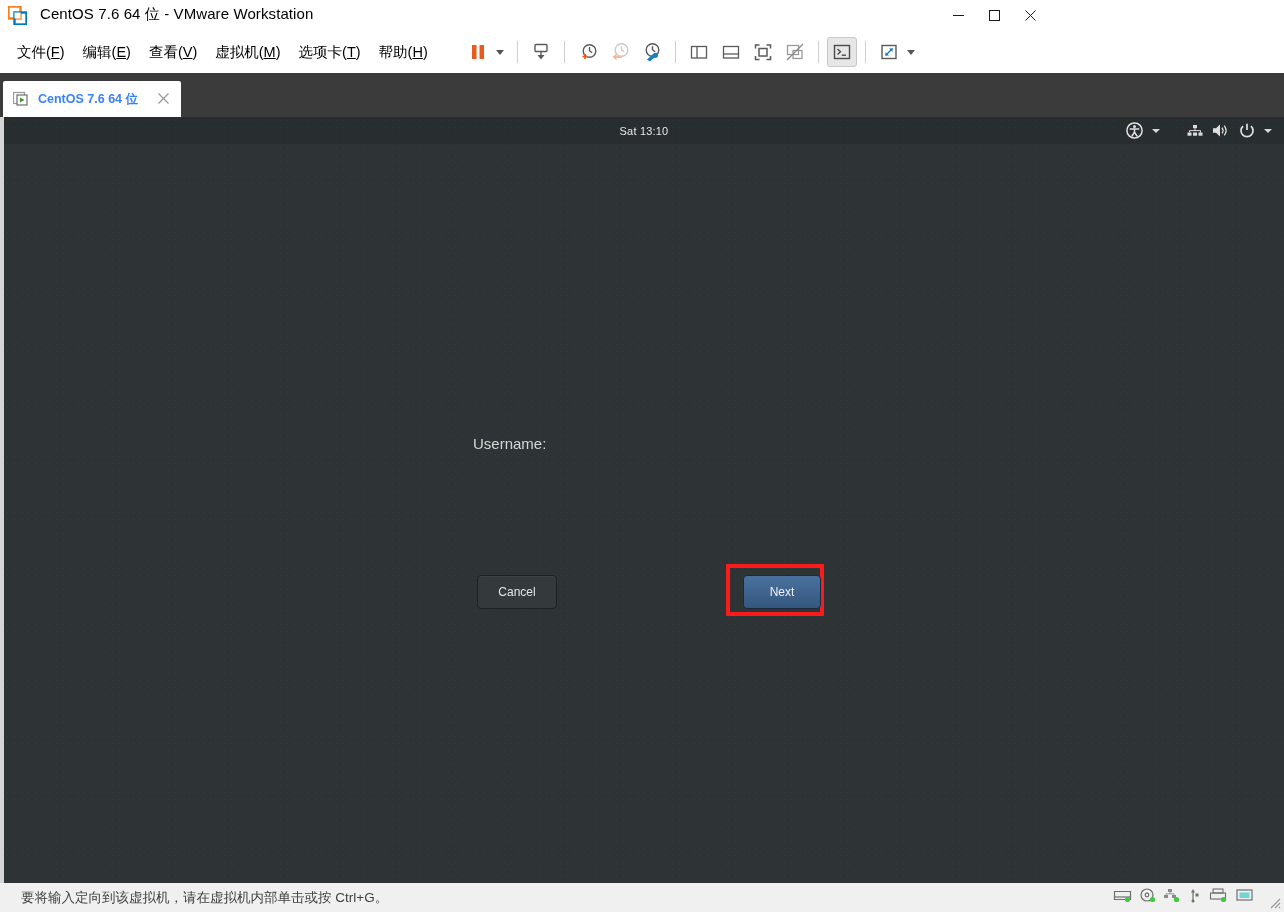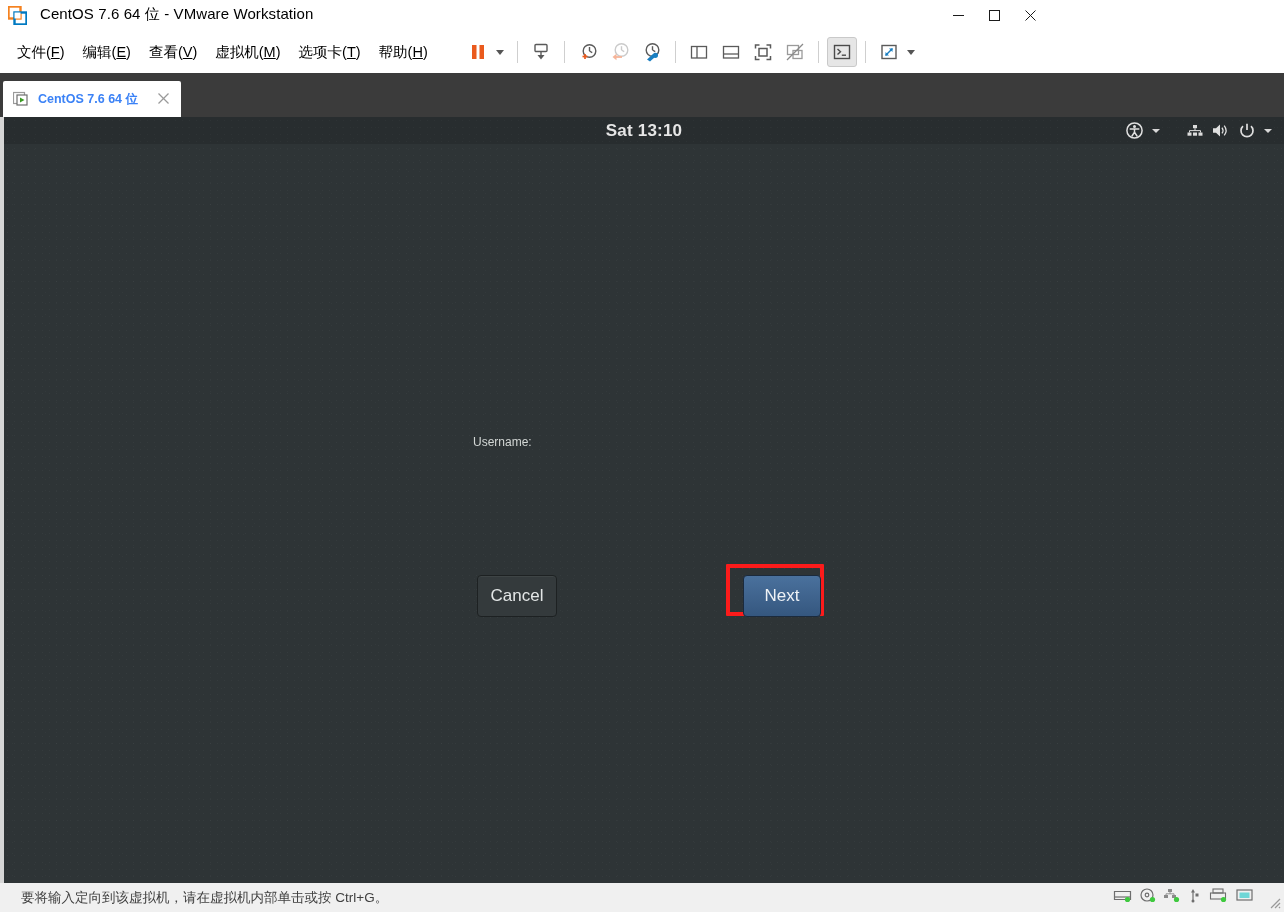--- a/index.html
+++ b/index.html
@@ -83,51 +83,51 @@
     background-position:0 0, 3px 5px;
     overflow:hidden;
   }
 
   
   .gtop{
     position:absolute;left:0;top:0;width:1280px;height:27px;
     background:rgba(0,0,0,.12);
     display:flex;align-items:center;justify-content:center;
   }
-  .gclock{font-size:17px;color:#e6e6e6;font-weight:bold;letter-spacing:.2px;}
+  .gclock{font-size:11px;color:#e6e6e6;font-weight:normal;letter-spacing:.2px;}
   .gright{position:absolute;right:12px;top:0;height:27px;display:flex;align-items:center;gap:9px;}
   .gicon{display:flex;align-items:center;justify-content:center;}
   .gcaret{width:0;height:0;border-left:4px solid transparent;border-right:4px solid transparent;
     border-top:4.5px solid #d8d8d8;}
 
   
   .login{position:absolute;left:469px;top:318px;width:350px;}
-  .login-label{font-size:12px;color:#d3d7d5;}
+  .login-label{font-size:15px;color:#d3d7d5;}
   .uinput{
     box-sizing:border-box;
     width:337px;height:31px;
     background:#272b2d;
     border:1px solid #8c9194;
     border-radius:3px;
     display:flex;align-items:center;
     padding-left:8px;
   }
   .uinput-val{font-size:14px;color:#eceff1;}
   .caret-bar{
     display:inline-block;width:1px;height:15px;background:#eceff1;margin-left:1px;
     vertical-align:-2px;
   }
   .btnrow{position:absolute;left:469px;top:443px;width:355px;height:58px;}
   .gbtn{
     position:absolute;
     box-sizing:border-box;
-    height:42px;min-width:78px;
+    height:34px;min-width:78px;
     border-radius:4px;
     display:flex;align-items:center;justify-content:center;
-    font-size:17px;
+    font-size:12px;
   }
   .gbtn.cancel{
     left:4px;top:15px;width:80px;
     background:#343a3c;border:1px solid #1d2122;color:#e3e6e6;
     box-shadow:inset 0 1px 0 rgba(255,255,255,.05);
   }
   .gbtn.next{
     left:270px;top:15px;width:68px;
     background:#3c6390;border:1px solid #1b2a3c;color:#eef2f6;
     background-image:linear-gradient(#4a719d,#35577f);

